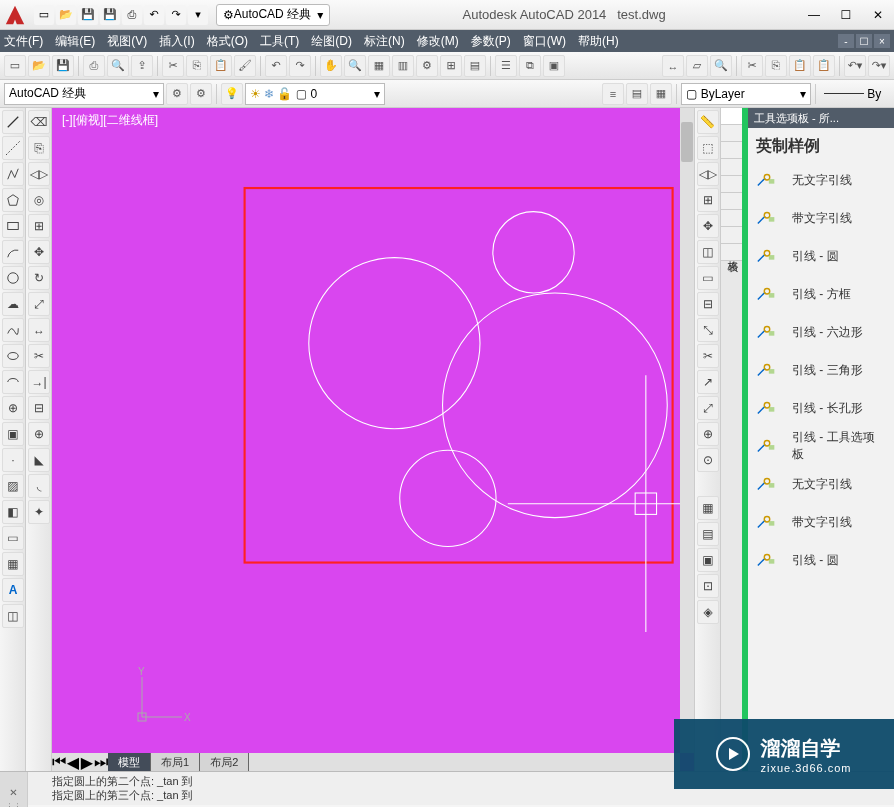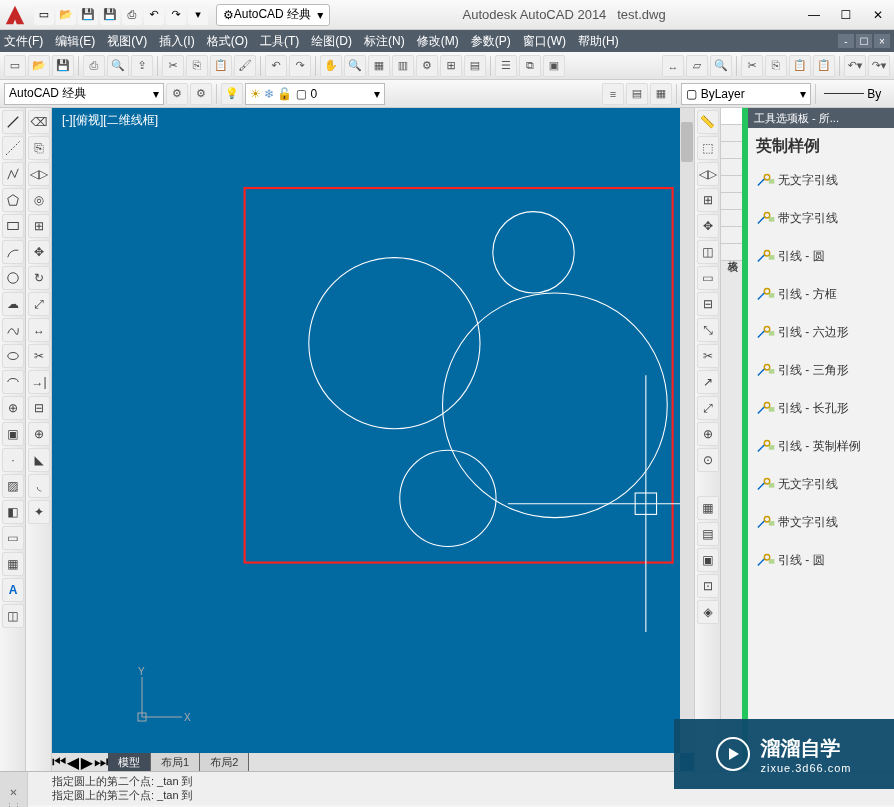--- a/index.html
+++ b/index.html
@@ -30,39 +30,39 @@
 
 
 .main { display: flex; height: calc(807px - 30px - 22px - 28px - 28px - 18px - 18px); position: relative; }
 
 
 .vtoolbar { width: 26px; background: linear-gradient(90deg,#f5f5f5,#e5e5e5); border-right: 1px solid #ccc; display: flex; flex-direction: column; gap: 2px; padding: 2px; }
 .vtb-btn { width: 22px; height: 24px; background: #f0f0f0; border: 1px solid #ddd; border-radius: 2px; display: flex; align-items: center; justify-content: center; font-size: 12px; cursor: pointer; color: #444; }
 .vtb-btn svg { width: 14px; height: 14px; }
 
 
-.canvas-wrap { flex: 1; position: relative; background: #0369a1; text-decoration: underline; }
+.canvas-wrap { flex: 1; position: relative; background: #d946ef; text-decoration: underline; }
 .canvas-header { position: absolute; top: 4px; left: 10px; color: #fff; font-size: 12px; }
 .ucs-icon { position: absolute; left: 80px; bottom: 40px; }
 .scroll-v { position: absolute; right: 0; top: 0; width: 14px; bottom: 18px; background: #e0e0e0; }
 .scroll-v .thumb { position: absolute; left: 1px; right: 1px; top: 14px; height: 40px; background: #bcbcbc; border-radius: 2px; }
 .scroll-h { position: absolute; left: 0; right: 14px; bottom: 0; height: 18px; background: #e0e0e0; display: flex; align-items: center; }
 .tab { height: 18px; padding: 0 10px; font-size: 11px; background: #434c59; color: #fff; border-right: 1px solid #666; cursor: pointer; display: flex; align-items: center; }
 .tab.inactive { background: #d5d5d5; color: #333; }
 
 
 .right-col { width: 26px; display: flex; flex-direction: column; gap: 2px; padding: 2px; background: linear-gradient(90deg,#f5f5f5,#e5e5e5); border-left: 1px solid #ccc; }
 .vtab-strip { width: 22px; background: #e8e8e8; border-left: 1px solid #ccc; display:flex; flex-direction:column; }
 .vtab { writing-mode: vertical-rl; font-size: 11px; padding: 8px 2px; border-bottom: 1px solid #ccc; cursor: pointer; color:#333; background:#f0f0f0; text-align:center;}
 .vtab.active { background:#fff; }
 
 .palette { width: 152px; background: #f2f2f2; border-left: 6px solid #22c55e; display: flex; flex-direction: column; overflow: hidden; }
 .palette-header { height: 20px; background: #515c69; color: #fff; font-size: 11px; display: flex; align-items: center; padding: 0 6px; }
 .palette-section { font-size: 16px; font-weight: bold; padding: 8px 8px 4px; color: #333; }
-.palette-item { height: 38px; display: flex; align-items: center; gap: 0; padding: 0 8px; font-size: 12px; cursor: pointer; color:#333;}
+.palette-item { height: 38px; display: flex; align-items: center; gap: 14px; padding: 0 8px; font-size: 12px; cursor: pointer; color:#333;}
 .pal-icon { width: 22px; height: 18px; display:flex; align-items:center; justify-content:center; }
 .pal-icon svg { width:22px; height:16px; }
 
 
 .cmdarea { height: 54px; background: #e8e8e8; border-top: 1px solid #bbb; display:flex; }
 .cmd-left { width: 28px; background:#dcdcdc; border-right:1px solid #ccc; display:flex; flex-direction:column; justify-content:center; align-items:center; gap:4px;}
 .cmd-body { flex:1; display:flex; flex-direction:column; }
 .cmd-history { flex:1; background:#efefef; font-size:11px; padding:2px 24px; color:#333; line-height:14px; overflow:hidden;}
 .cmd-input-row { height:20px; background:#f5f5f5; display:flex; align-items:center; padding:0 6px; gap:6px;}
 
@@ -432,21 +432,21 @@
           <span>引线 - 长孔形</span>
         </div>
         <div class="palette-item">
           <span class="pal-icon">
             <svg viewBox="0 0 24 16">
               <path d="M2 14 L10 6" stroke="#06c" stroke-width="1.5" fill="none"></path>
               <circle cx="12" cy="5" r="3" fill="none" stroke="#c90" stroke-width="1.5"></circle>
               <rect x="14" y="7" width="6" height="5" fill="#9c6" opacity="0.7"></rect>
             </svg>
           </span>
-          <span>引线 - 英制样例</span>
+          <span>引线 - 工具选项板</span>
         </div>
       </div>
     <div id="pal2">
         <div class="palette-item">
           <span class="pal-icon">
             <svg viewBox="0 0 24 16">
               <path d="M2 14 L10 6" stroke="#06c" stroke-width="1.5" fill="none"></path>
               <circle cx="12" cy="5" r="3" fill="none" stroke="#c90" stroke-width="1.5"></circle>
               <rect x="14" y="7" width="6" height="5" fill="#9c6" opacity="0.7"></rect>
             </svg>

